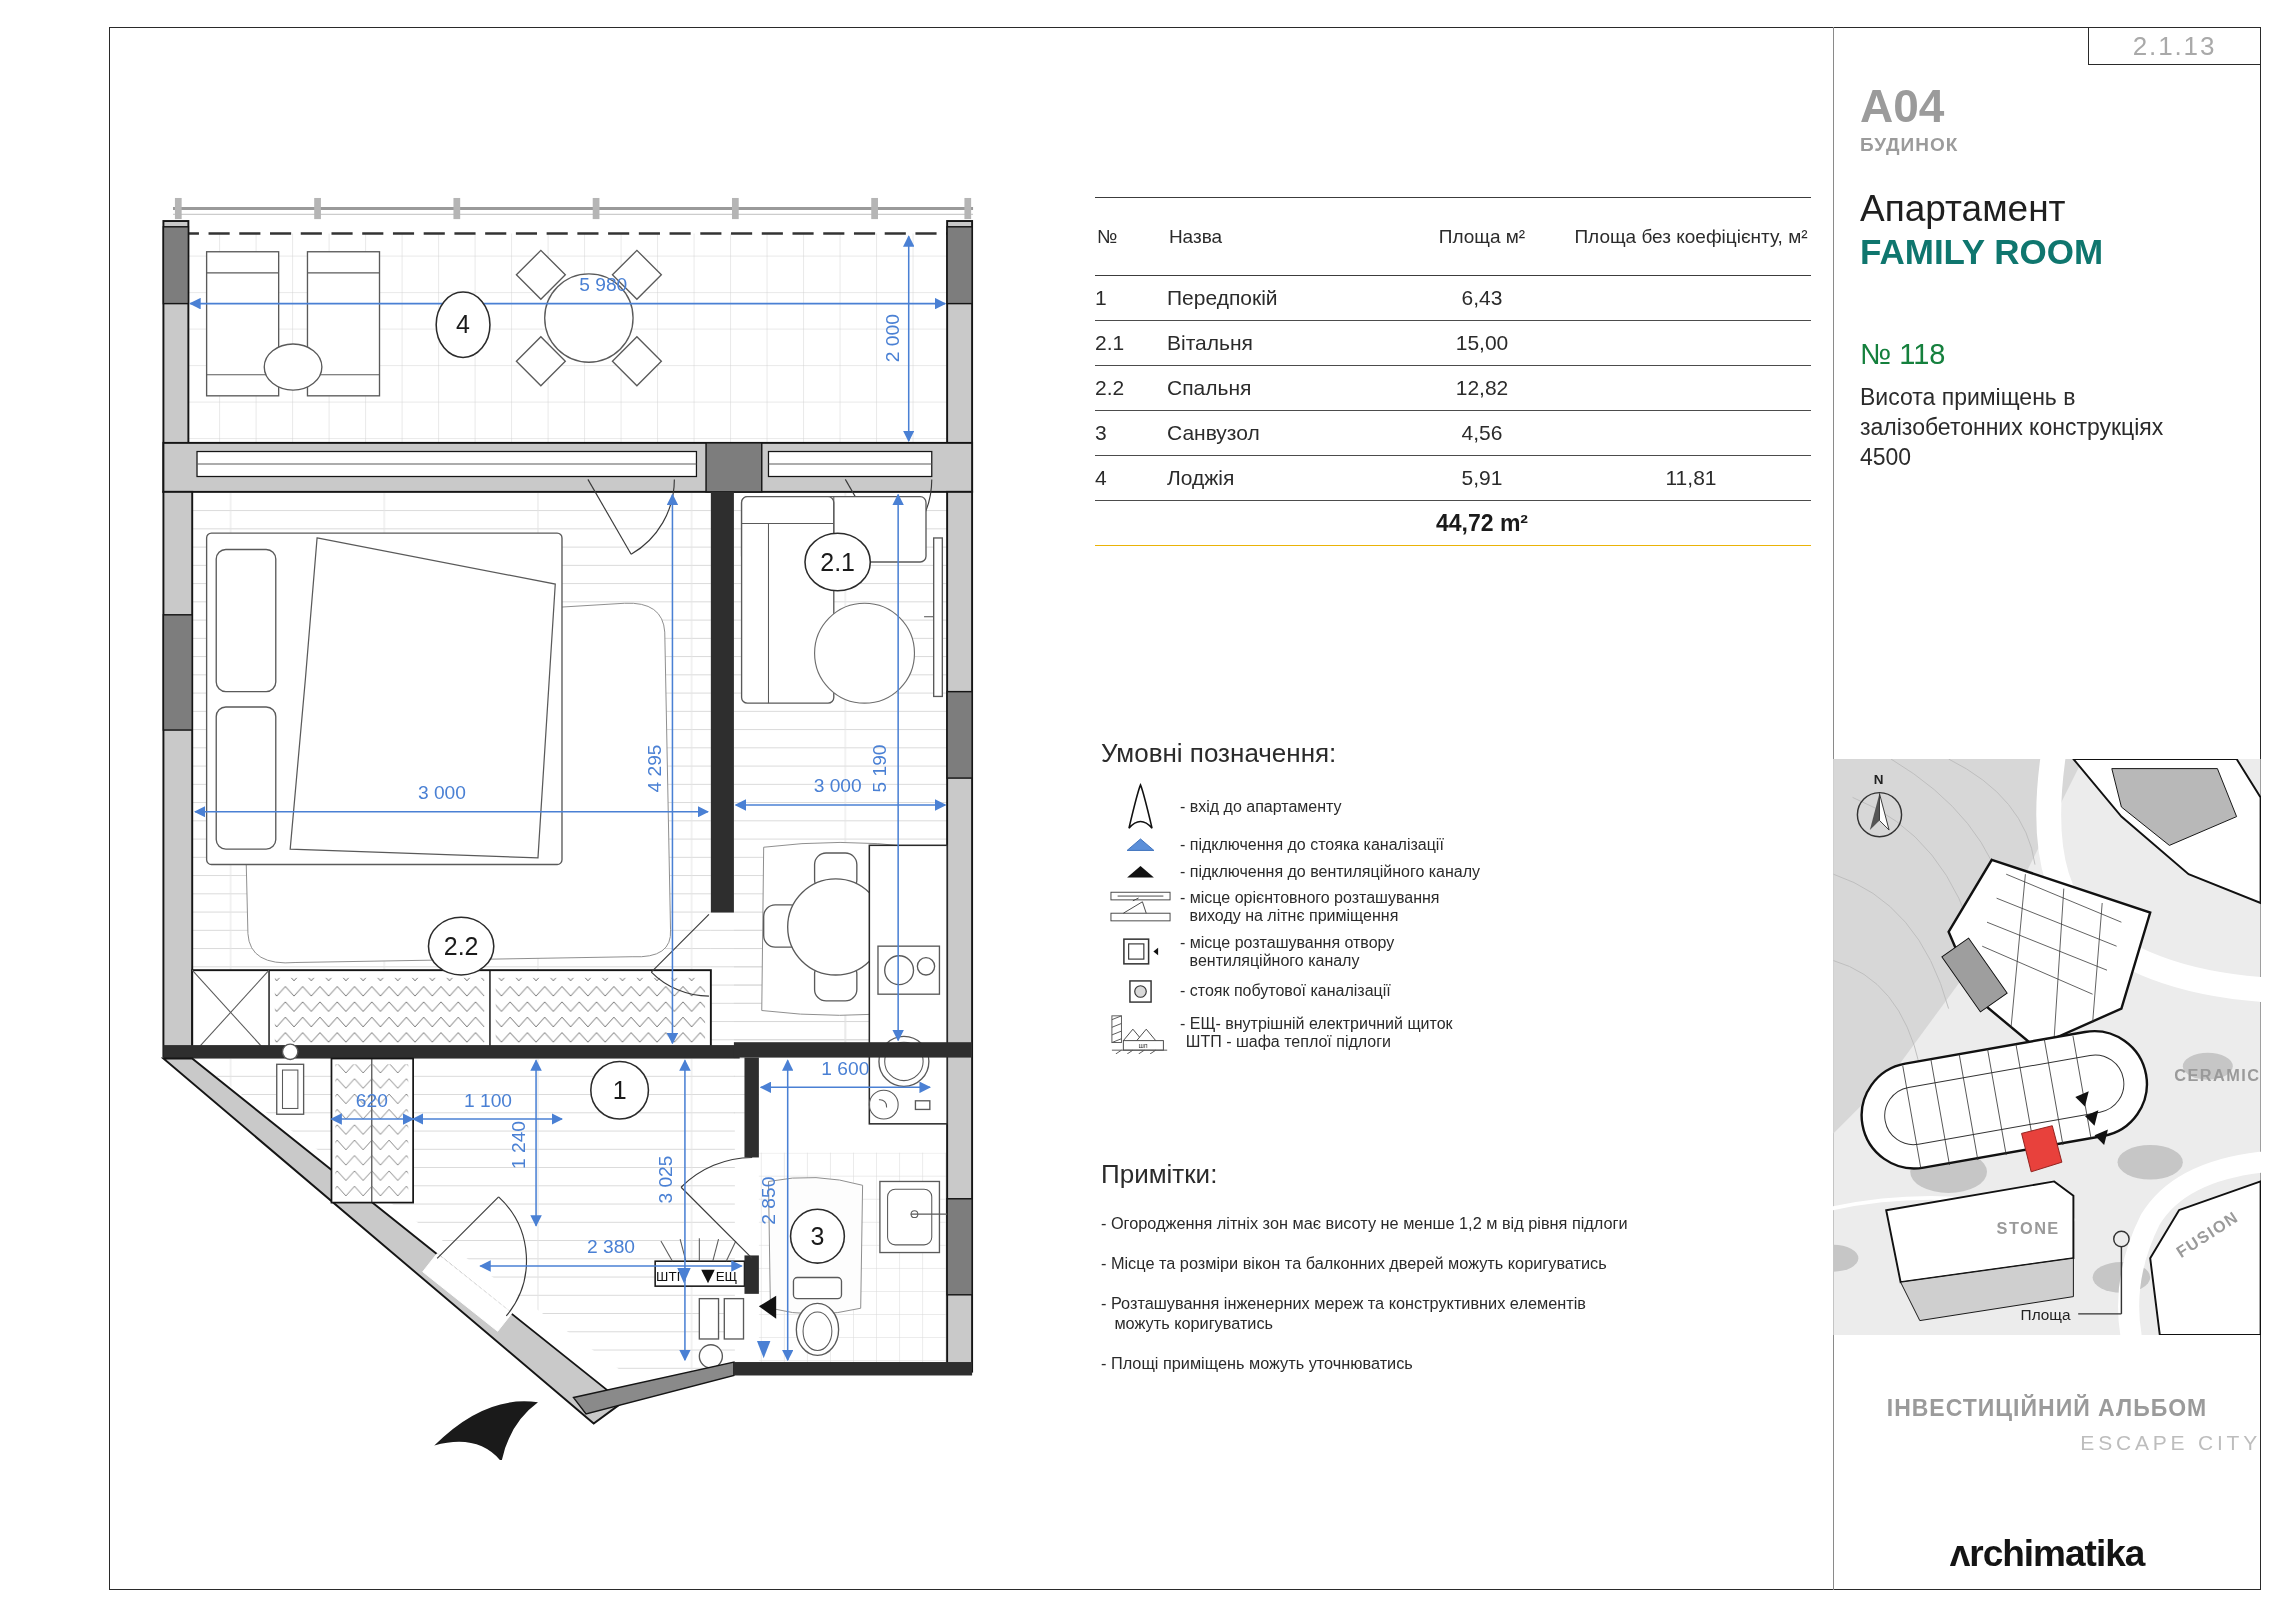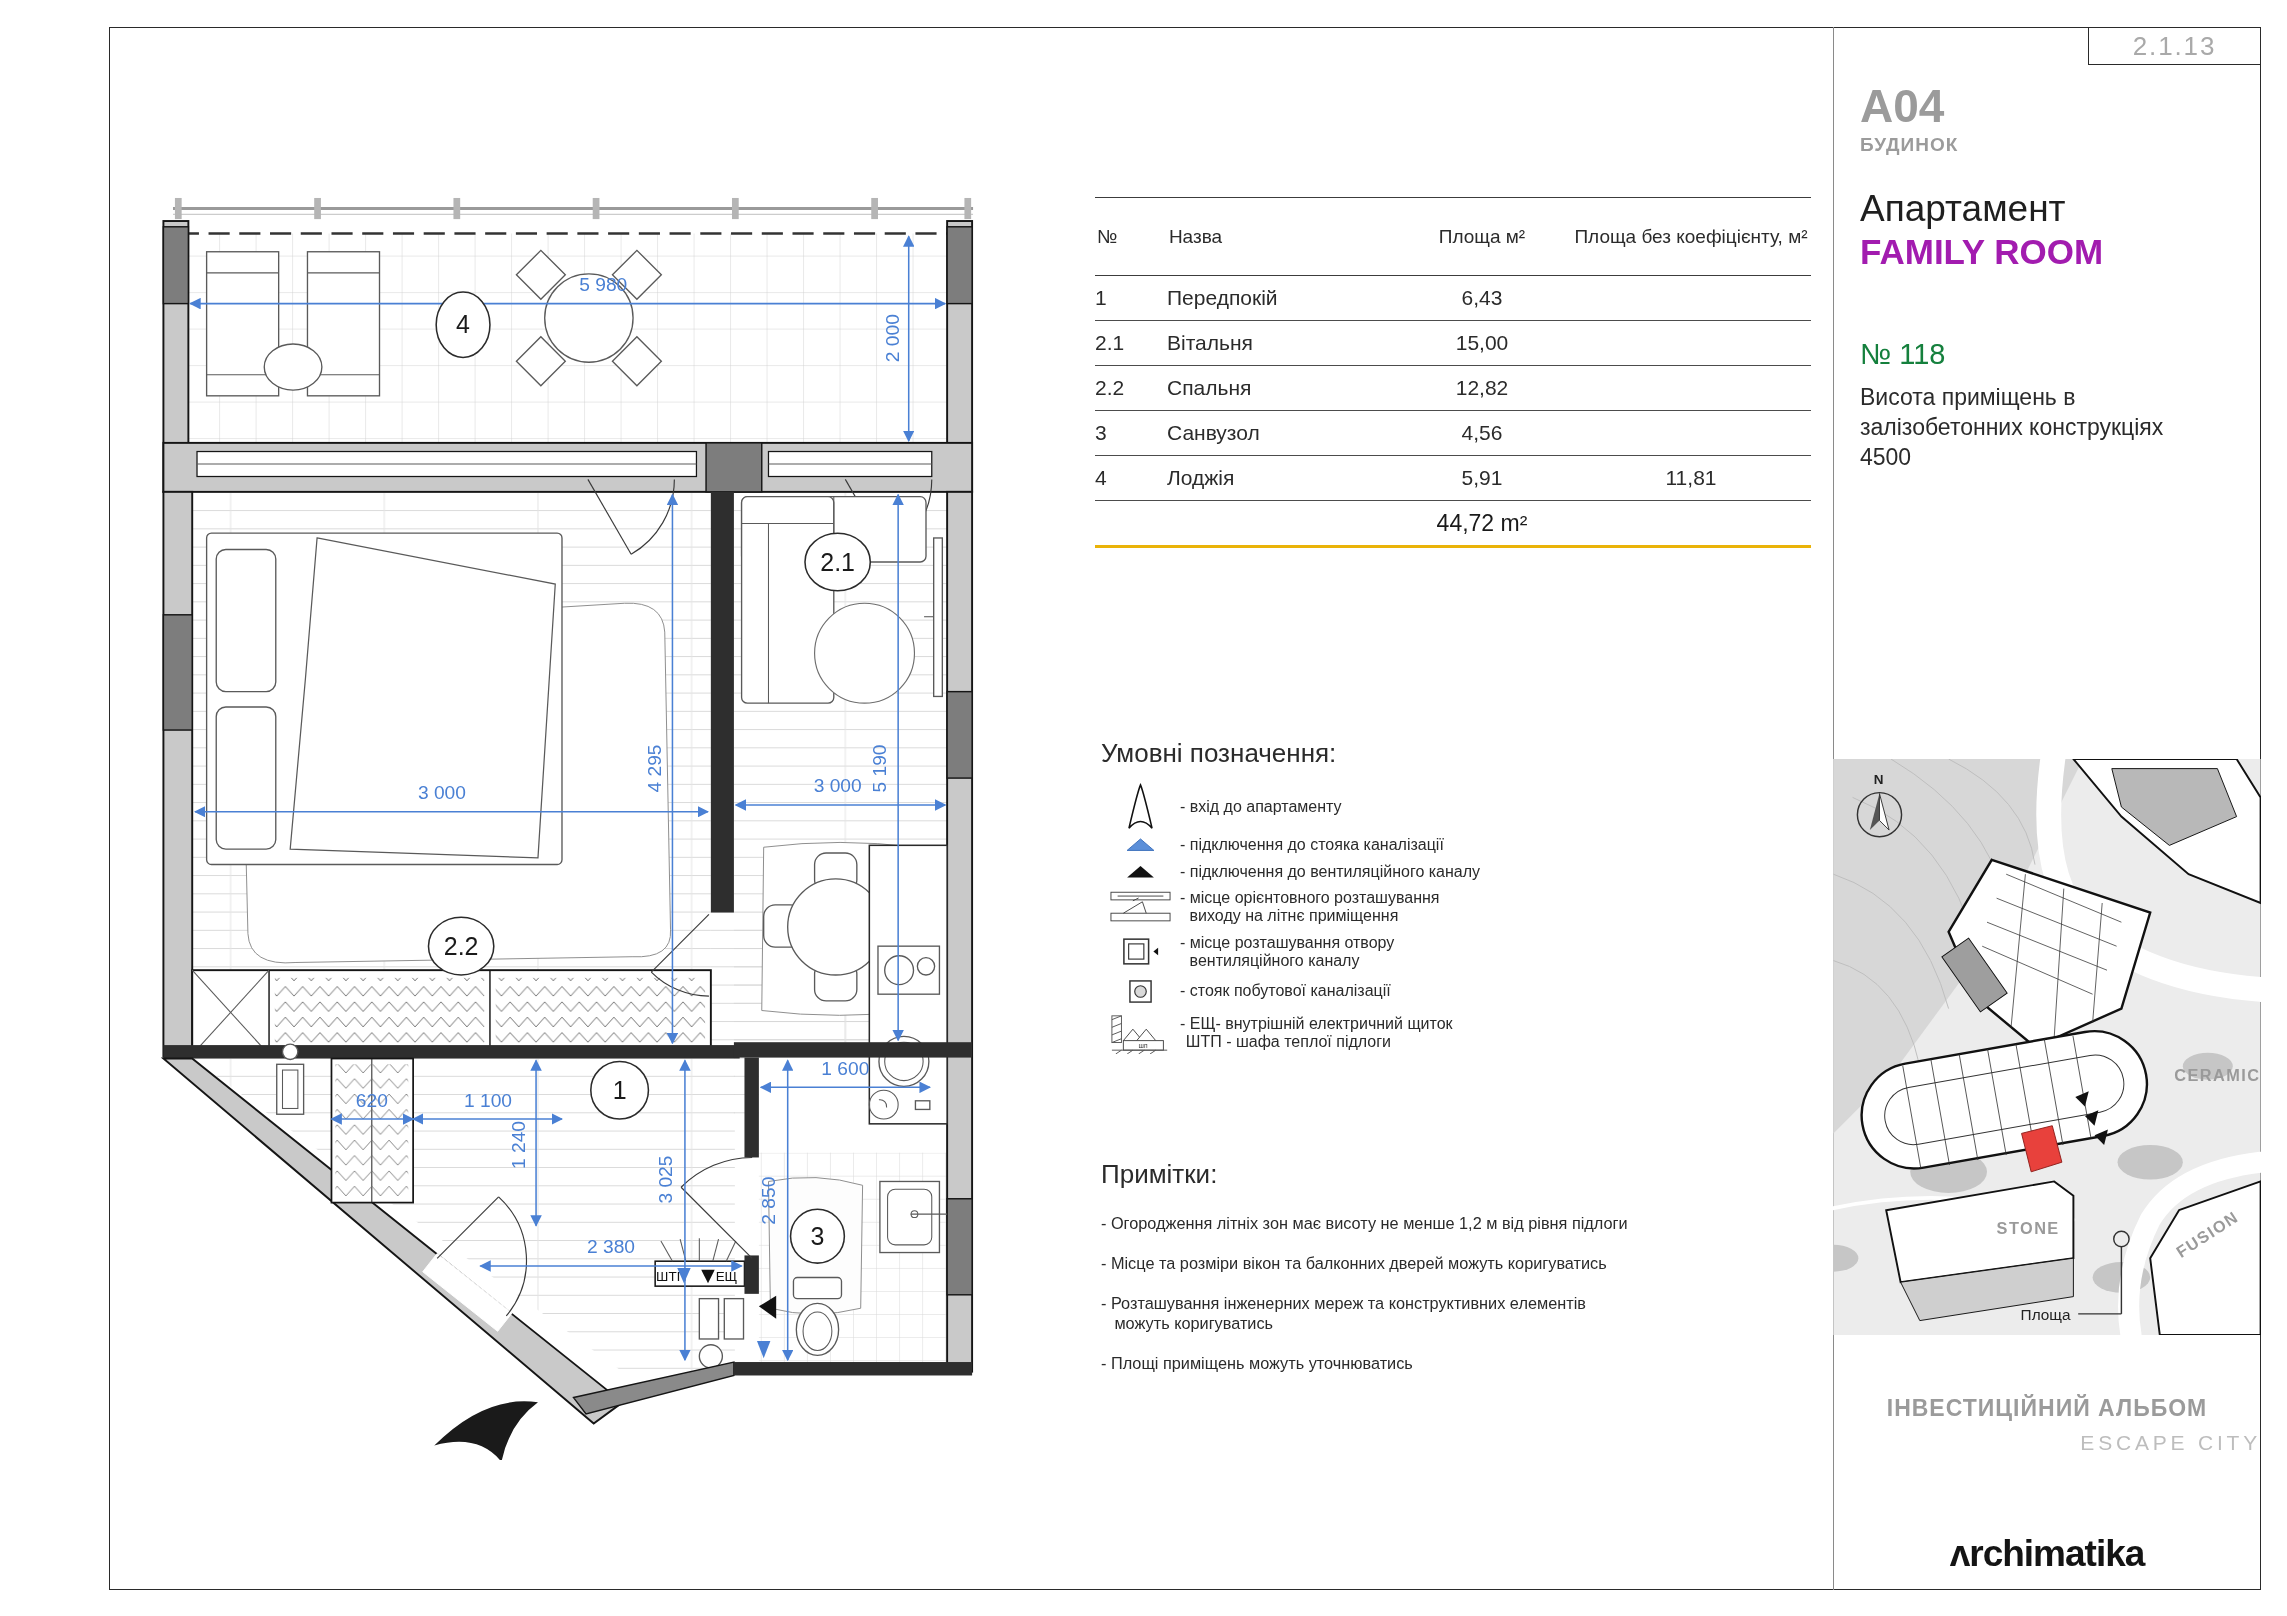--- a/index.html
+++ b/index.html
@@ -10,37 +10,37 @@
   #sep{left:1833px;top:27px;width:0;height:1563px;border-left:1.9px solid #8a8a8a;}
   #codebox{left:2088px;top:27px;width:173px;height:38px;border:1.9px solid #2a2a2a;box-sizing:border-box;
            display:flex;align-items:center;justify-content:center;color:#a9a9a9;font-size:26px;letter-spacing:1.9px;background:#fff;}
   
   #areas{left:1095px;top:197px;width:716px;}
   .tgrid{display:grid;grid-template-columns:72px 226px 178px 240px;align-items:center;}
   .thead{border-top:1px solid #3c3c3c;border-bottom:1px solid #3c3c3c;min-height:77px;font-size:19px;color:#2b2b2b;}
   .thead .c{padding:5.8px 1.9px;}
   .trow{border-bottom:1px solid #4c4c4c;height:44px;font-size:21px;color:#2b2b2b;}
   .c3,.c4{text-align:center;}
-  .trowtotal{border-bottom:3px solid #eab308;height:44px;font-size:23px;font-weight:normal;}
+  .trowtotal{border-bottom:1px solid #eab308;height:44px;font-size:23px;font-weight:bold;}
   .trowtotal .c3{grid-column:3;}
   
   #legend{left:1101px;top:738px;width:634px;}
   .ltitle{font-size:26px;color:#2b2b2b;margin-bottom:13.4px;}
   .litem{display:flex;align-items:center;margin-bottom:8.6px;}
   .lic{width:79px;flex:0 0 79px;display:flex;justify-content:center;align-items:center;}
   .ltx{font-size:16px;color:#2b2b2b;line-height:18px;}
   #notes{left:1101px;top:1159px;width:653px;}
   .ntitle{font-size:26px;color:#2b2b2b;margin-bottom:23px;}
   .nitem{font-size:16.3px;color:#2b2b2b;line-height:20px;margin-bottom:20px;}
   .nitem .l2{padding-left:13.4px;}
   
   #sb-a04{left:1860px;top:79px;font-size:46px;font-weight:bold;color:#9b9b9b;}
   #sb-bud{left:1860px;top:134px;font-size:19px;font-weight:bold;color:#9b9b9b;letter-spacing:1px;}
   #sb-apart{left:1860px;top:188px;font-size:37px;color:#1f1f1f;}
-  #sb-type{left:1860px;top:232px;font-size:35px;font-weight:bold;color:#a21caf;}
+  #sb-type{left:1860px;top:232px;font-size:35px;font-weight:bold;color:#0f766e;}
   #sb-num{left:1860px;top:338px;font-size:29px;color:#15803d;}
   #sb-height{left:1860px;top:382px;width:375px;font-size:23px;line-height:30px;color:#2b2b2b;}
   #sb-album{left:1833px;top:1395px;width:428px;text-align:center;font-size:23px;font-weight:bold;color:#9b9b9b;letter-spacing:1px;}
   #sb-city{left:1833px;top:1431px;width:428px;text-align:right;font-size:21px;color:#bdbdbd;letter-spacing:3.8px;}
   #sb-logo{left:1833px;top:1533px;width:428px;text-align:center;font-size:37px;font-weight:bold;color:#141414;letter-spacing:-1px;}
   svg text{font-family:"Liberation Sans",sans-serif;}
   .dim{stroke:#4a80d4;stroke-width:1.6;fill:none;}
   .dimt{fill:#4a80d4;font-size:20px;}
   .roomt{font-size:26px;fill:#1a1a1a;}
   .fur{fill:#ffffff;stroke:#5a5a5a;stroke-width:1.4;}

